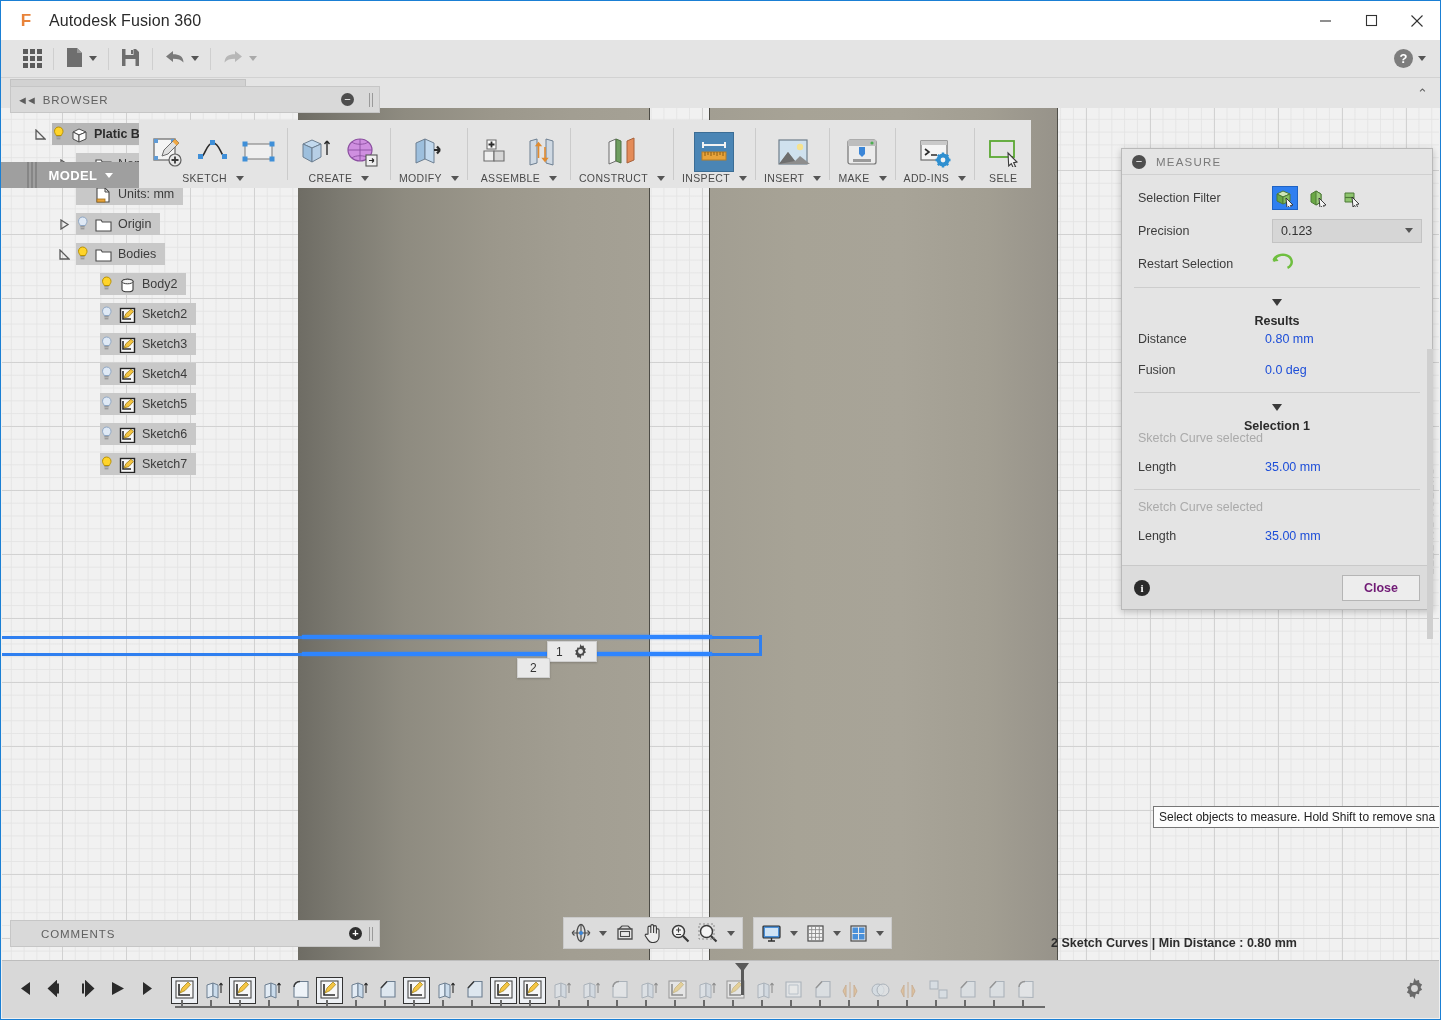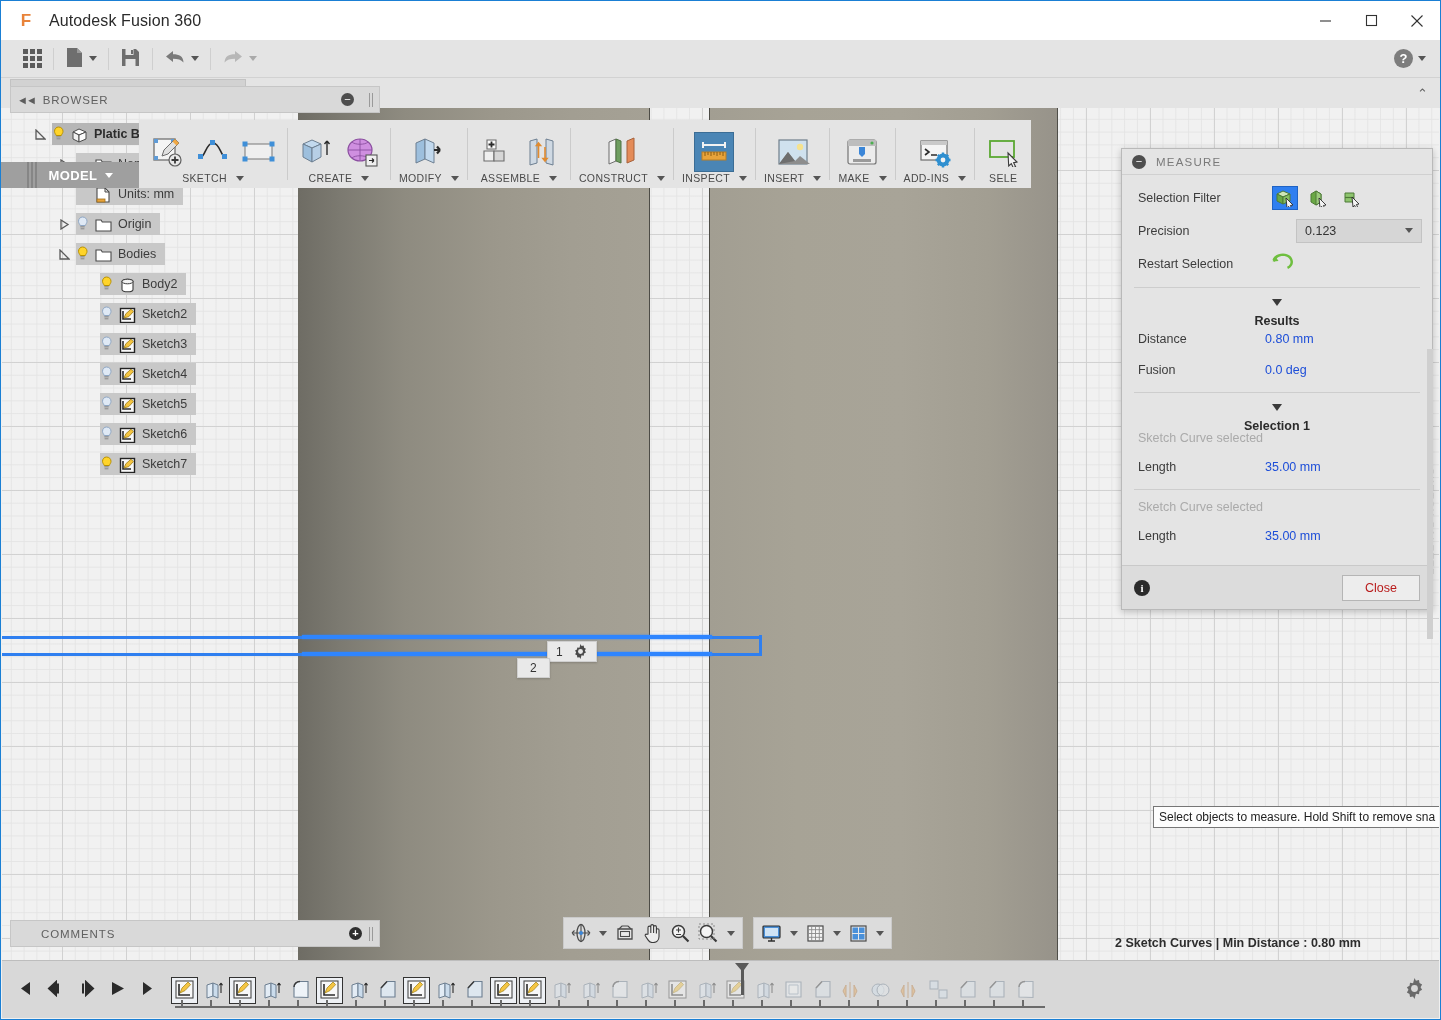--- a/index.html
+++ b/index.html
@@ -117,33 +117,33 @@
   .measure{position:absolute;left:1120px;top:147px;width:312px;background:#e4e4e4;border:1px solid #b9b9b9;box-shadow:0 2px 7px rgba(0,0,0,.22);z-index:20;}
   .mhead{height:26px;background:#e4e4e4;display:flex;align-items:center;gap:10px;padding:0 10px;border-bottom:1px solid #d0d0d0;}
   .mhead .mcirc{width:14px;height:14px;border-radius:50%;background:#4e4e4e;color:#fff;font-size:11px;display:flex;align-items:center;justify-content:center;line-height:1;}
   .mhead .mt{font-size:11.5px;color:#7a7a7a;letter-spacing:1.2px;}
   .mbody{padding:6px 0 0;}
   .mrow{display:flex;align-items:center;height:33px;padding:0 10px 0 16px;}
   .mrow .ml{font-size:12.5px;color:#3c3c3c;width:134px;flex:none;}
   .filters{display:flex;gap:8px;align-items:center;}
   .fbtn{width:26px;height:24px;display:flex;align-items:center;justify-content:center;}
   .fbtn.active{background:#2f7ff0;border:1px solid #1f63c4;}
-  .msel{flex:1;height:24px;background:#d6d6d6;border:1px solid #c3c3c3;display:flex;align-items:center;padding:0 8px;font-size:12.5px;color:#333;margin-left:24px;}
+  .msel{flex:1;height:24px;background:#d6d6d6;border:1px solid #c3c3c3;display:flex;align-items:center;padding:0 8px;font-size:12.5px;color:#333;}
   .msel .dc{margin-left:auto;width:0;height:0;border-left:4px solid transparent;border-right:4px solid transparent;border-top:5px solid #555;}
   .mdiv{height:1px;background:#cdcdcd;margin:7px 12px;}
   .secthead{display:flex;align-items:center;gap:8px;padding:4px 16px 4px;height:28px;flex-direction:column;}
   .secthead .tcar{width:0;height:0;border-left:5px solid transparent;border-right:5px solid transparent;border-top:7px solid #3a3a3a;}
   .secthead .st{font-size:12.5px;font-weight:bold;color:#2b2b2b;}
   .drow{display:flex;align-items:center;height:31px;padding:0 16px;}
   .drow .dl{font-size:12.5px;color:#3c3c3c;width:127px;flex:none;}
   .drow .dv{font-size:12.5px;color:#1d4ed8;}
   .ghost{font-size:12.5px;color:#aaaaaa;padding:3px 16px 6px;}
   .mfoot{height:44px;background:#dcdcdc;border-top:1px solid #c9c9c9;display:flex;align-items:center;padding:0 12px;}
   .infoi{width:16px;height:16px;border-radius:50%;background:#2b2b2b;color:#fff;font:bold 11px "Liberation Serif",serif;display:flex;align-items:center;justify-content:center;}
-  .closebtn{margin-left:auto;min-width:78px;height:26px;background:#ededed;border:1px solid #b5b5b5;display:flex;align-items:center;justify-content:center;font-size:12.5px;color:#b91c1c;}
+  .closebtn{margin-left:auto;min-width:78px;height:26px;background:#ededed;border:1px solid #b5b5b5;display:flex;align-items:center;justify-content:center;font-size:12.5px;color:#701a75;font-weight:bold;}
   .mscroll{position:absolute;right:-1px;top:200px;width:6px;height:290px;background:#cfcfcf;}
 
   .palette-vtext{position:absolute;right:4px;top:360px;writing-mode:vertical-rl;font-size:10px;color:#dadada;letter-spacing:1.5px;}
 
   
   .navbar{position:absolute;left:562px;bottom:68px;height:36px;display:flex;align-items:center;gap:0;z-index:7;}
   .navgrp{display:flex;align-items:center;background:#dcdcdc;border:1px solid #cacaca;height:32px;padding:0 3px;}
   .navbtn{height:30px;padding:0 4px;display:flex;align-items:center;gap:3px;}
   .navgap{width:10px;}
 
@@ -288,21 +288,21 @@
           <circle cx="8" cy="8" r="2.6" fill="#e9e9e9"></circle>
         </svg>
       </span>
     </div>
     <div class="selbadge" style="left:515px;top:550px;padding:2px 12px;">
       <span>2</span>
     </div>
 
     <div class="tooltip" style="left:1151px;top:698px;">Select objects to measure. Hold Shift to remove sna</div>
 
-    <div class="canvas-status" style="left:1113px;top:828px;">2 Sketch Curves | Min Distance : 0.80 mm</div>
+    <div class="canvas-status" style="left:1049px;top:828px;">2 Sketch Curves | Min Distance : 0.80 mm</div>
 
     <div class="palette-vtext">SKETCH PALETTE</div>
   </div>
 
   <div class="toolbar">
     <div class="modelbtn">
       <span class="modelgrip">
           <i></i>
           <i></i>
           <i></i>

